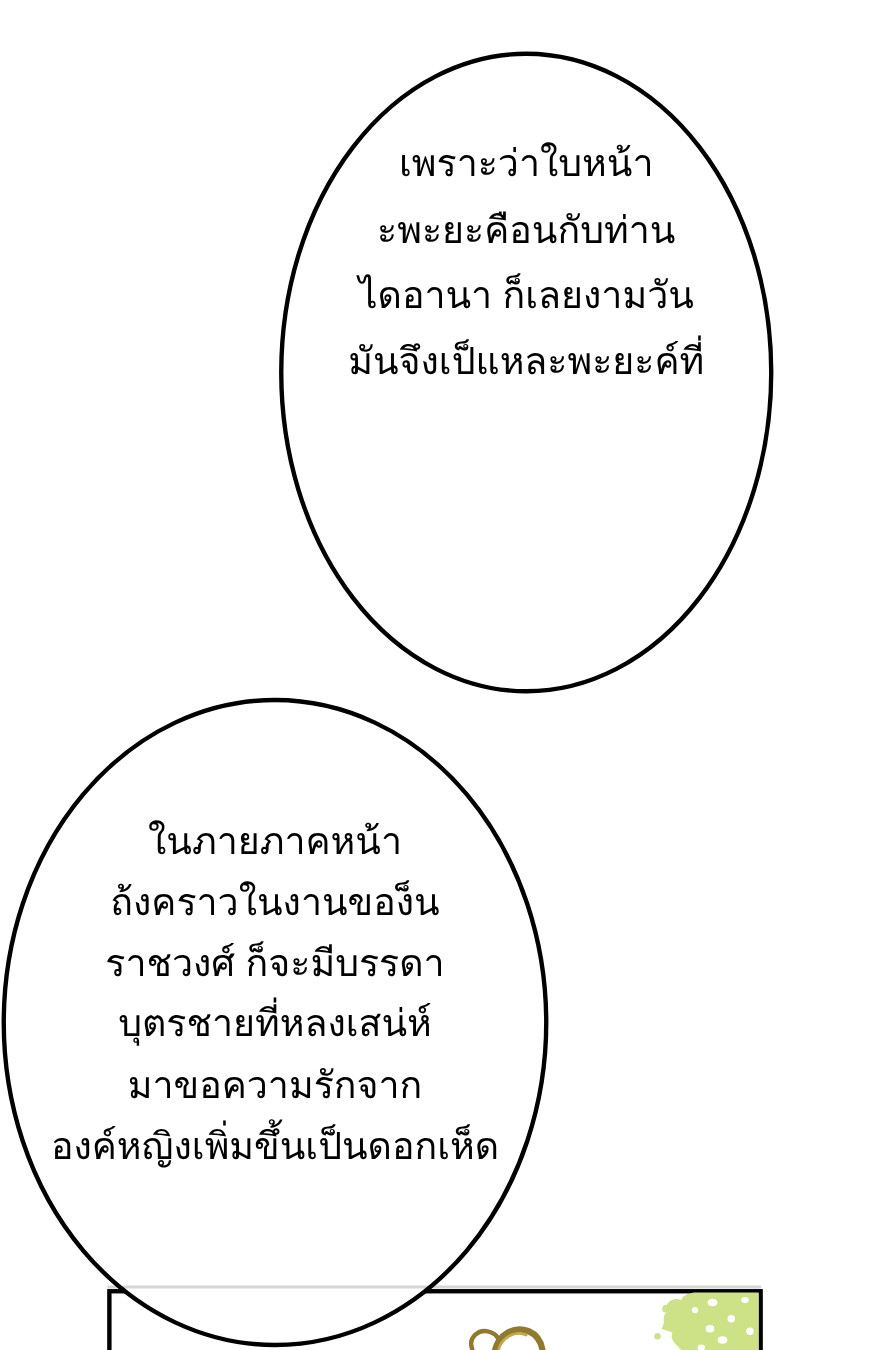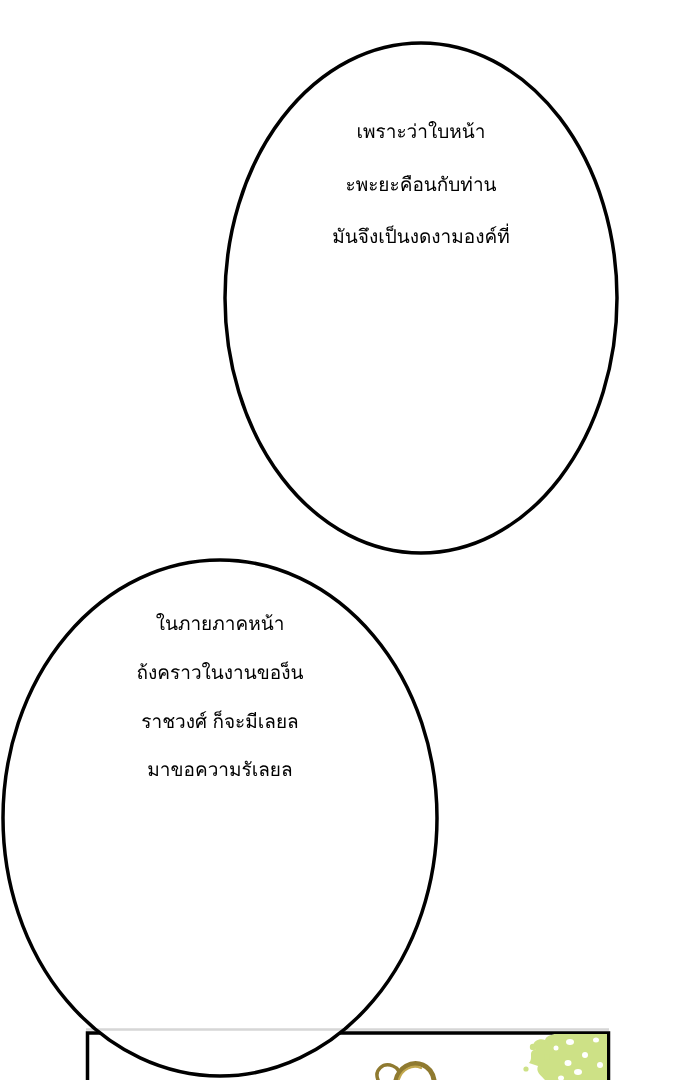--- a/index.html
+++ b/index.html
@@ -16,25 +16,25 @@
     position: absolute;
     display: flex;
     flex-direction: column;
     align-items: center;
     color: #000000;
     text-align: center;
     pointer-events: none;
   }
   .bubble-text .line {
     white-space: nowrap;
-    font-size: 19px;
+    font-size: 30px;
   }
   #bubble-top-text   { left: 201px; top: 106px; width: 440px; }
   #bubble-top-text .line    { line-height: 52.5px; }
-  #bubble-bottom-text{ left: 0px;   top: 600px; width: 440px; }
+  #bubble-bottom-text{ left: 0px;   top: 650px; width: 440px; }
   #bubble-bottom-text .line { line-height: 48.8px; }
 </style>
 </head>
 <body>
 
 <div class="stage">
 
   <svg class="layer" width="700" height="1080" viewBox="0 0 700 1080">
     <defs>
       <clipPath id="panelClip">
@@ -75,23 +75,26 @@
     <line x1="86" y1="1029.5" x2="609" y2="1029.5" stroke-width="2.4" stroke="#d6d6d6"></line>
 
     <ellipse cx="220" cy="818" rx="217" ry="258" fill="none" stroke-width="3.5" stroke="#000000"></ellipse>
 
     <ellipse cx="421" cy="298" rx="196" ry="255" fill="#ffffff" stroke-width="3.5" stroke="#000000"></ellipse>
   </svg>
 
   <div class="bubble-text" id="bubble-top-text">
     <div class="line">เพราะว่าใบหน้า</div>
     <div class="line">ะพะยะคือนกับท่าน</div>
-    <div class="line">มันจึงเป็นงดงามองค์ที่</div>
+    <div class="line">ไดอานา ก็เลยงามวัน</div>
+    <div class="line">มันจึงเป็แหละพะยะค์ที่</div>
   </div>
 
   <div class="bubble-text" id="bubble-bottom-text">
     <div class="line">ในภายภาคหน้า</div>
     <div class="line">ถ้งคราวในงานของ็น</div>
-    <div class="line">ราชวงศ์ ก็จะมีเลยล</div>
-    <div class="line">มาขอความรัเลยล</div>
+    <div class="line">ราชวงศ์ ก็จะมีบรรดา</div>
+    <div class="line">บุตรชายที่หลงเสน่ห์</div>
+    <div class="line">มาขอความรักจาก</div>
+    <div class="line">องค์หญิงเพิ่มขึ้นเป็นดอกเห็ด</div>
   </div>
 
 </div>
 
 </body></html>

